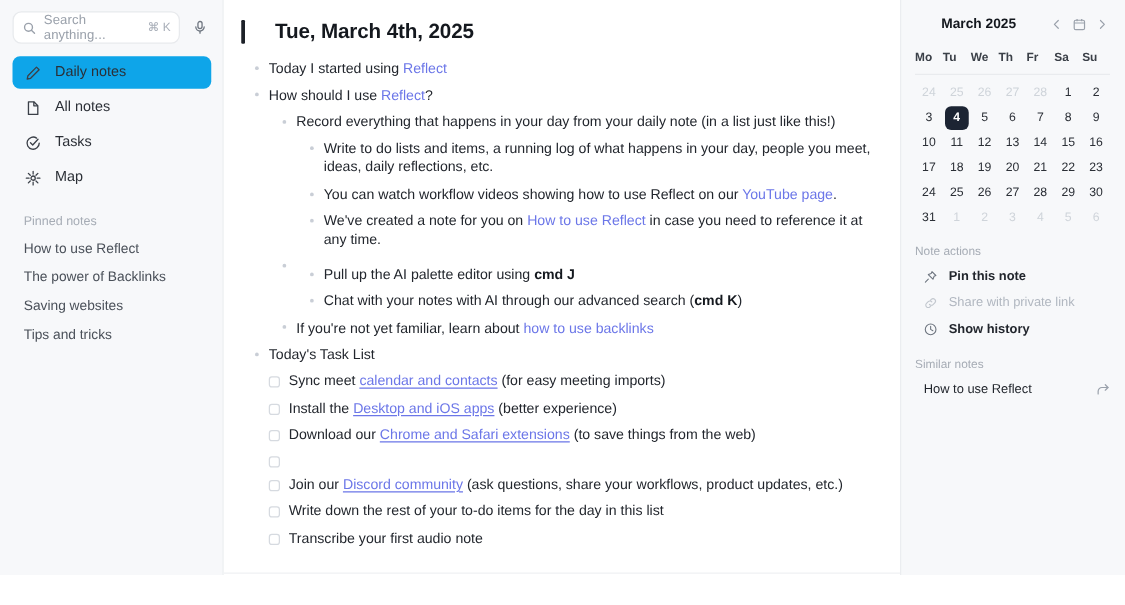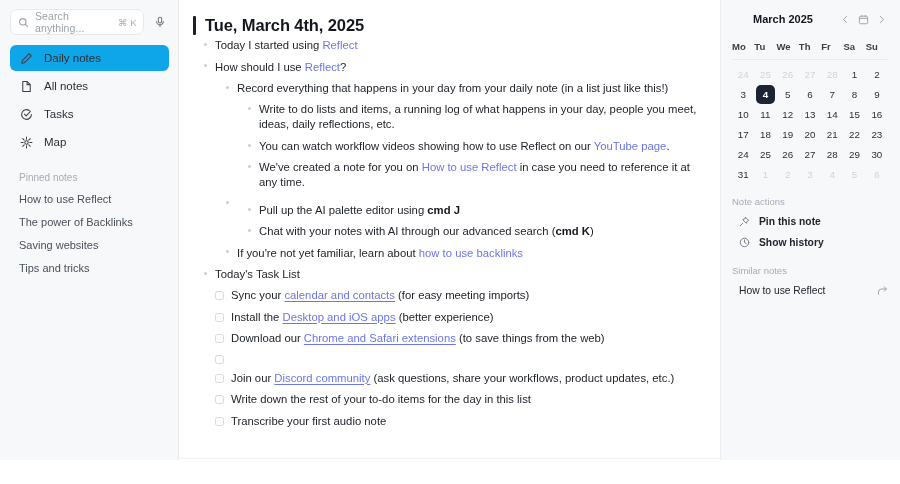--- a/index.html
+++ b/index.html
@@ -106,22 +106,22 @@
     padding: 16px 22px 0 14px;
     overflow: hidden;
   }
   .main:after {
     content: "";
     position: absolute; left: 0; right: 0; top: 458px;
     height: 1px; background: #f0f1f3;
   }
   .note-title-row {
     display: flex; align-items: center;
-    gap: 9px;
-    margin-bottom: 0;
+    gap: 24px;
+    margin-bottom: 10px;
   }
   .title-bar {
     width: 3px; height: 19px;
     background: #1c2128;
     border-radius: 1px;
     flex: 0 0 3px;
   }
   .note-title {
     font-size: 16.5px;
     font-weight: bold;
@@ -359,21 +359,21 @@
         <div class="blk lvl3"><span class="bullet"></span><span><span>Write to do lists and items, a running log of what happens in your day, people you meet, ideas, daily reflections, etc.</span></span></div>
         <div class="blk lvl3"><span class="bullet"></span><span><span>You can watch workflow videos showing how to use Reflect on our </span><a class="lnk" href="#">YouTube page</a><span>.</span></span></div>
         <div class="blk lvl3"><span class="bullet"></span><span><span>We've created a note for you on </span><a class="lnk" href="#">How to use Reflect</a><span> in case you need to reference it at any time.</span></span></div>
         <div class="blk lvl2"><span class="bullet"></span></div>
         <div class="blk lvl3"><span class="bullet"></span><span><span>Pull up the AI palette editor using </span><span class="bold">cmd J</span></span></div>
         <div class="blk lvl3"><span class="bullet"></span><span><span>Chat with your notes with AI through our advanced search (</span><span class="bold">cmd K</span><span>)</span></span></div>
         <div class="blk lvl2"><span class="bullet"></span><span><span>If you're not yet familiar, learn about </span><a class="lnk" href="#">how to use backlinks</a></span></div>
         <div class="blk lvl1"><span class="bullet"></span><span><span>Today's Task List</span></span></div>
         <div class="task lvl1">
           <span class="cbx"></span>
-          <span><span>Sync your </span><a class="lnk ul" href="#">calendar and contacts</a><span> (for easy meeting imports)</span></span>
+          <span><span>Sync meet </span><a class="lnk ul" href="#">calendar and contacts</a><span> (for easy meeting imports)</span></span>
         </div>
         <div class="task lvl1">
           <span class="cbx"></span>
           <span><span>Install the </span><a class="lnk ul" href="#">Desktop and iOS apps</a><span> (better experience)</span></span>
         </div>
         <div class="task lvl1">
           <span class="cbx"></span>
           <span><span>Download our </span><a class="lnk ul" href="#">Chrome and Safari extensions</a><span> (to save things from the web)</span></span>
         </div>
         <div class="task lvl1">
@@ -475,20 +475,29 @@
     <div>
       <div class="r-action">
         <span class="ic">
           <svg width="11" height="11" viewBox="0 0 16 16" fill="none" stroke="currentColor" stroke-width="1.3" stroke-linecap="round" stroke-linejoin="round">
             <path d="M9.6 1.9l4.5 4.5-2.1 1-1.3 3.3-5.4-5.4 3.3-1.3z"></path>
               <path d="M5.3 10.7L1.9 14.1"></path>
           </svg>
         </span>
         <span>Pin this note</span>
       </div>
+      <div class="r-action dim">
+        <span class="ic">
+          <svg width="11" height="11" viewBox="0 0 16 16" fill="none" stroke="currentColor" stroke-width="1.3" stroke-linecap="round">
+            <path d="M6.6 9.4a2.8 2.8 0 004.2.3l2-2a2.8 2.8 0 10-4-4l-1.1 1.1"></path>
+            <path d="M9.4 6.6a2.8 2.8 0 00-4.2-.3l-2 2a2.8 2.8 0 104 4l1.1-1.1"></path>
+          </svg>
+        </span>
+        <span>Share with private link</span>
+      </div>
       <div class="r-action">
         <span class="ic">
           <svg width="11" height="11" viewBox="0 0 16 16" fill="none" stroke="currentColor" stroke-width="1.3" stroke-linecap="round" stroke-linejoin="round">
             <circle cx="8" cy="8" r="6.2"></circle>
               <path d="M8 4.3V8l2.6 1.6"></path>
           </svg>
         </span>
         <span>Show history</span>
       </div>
     </div>

